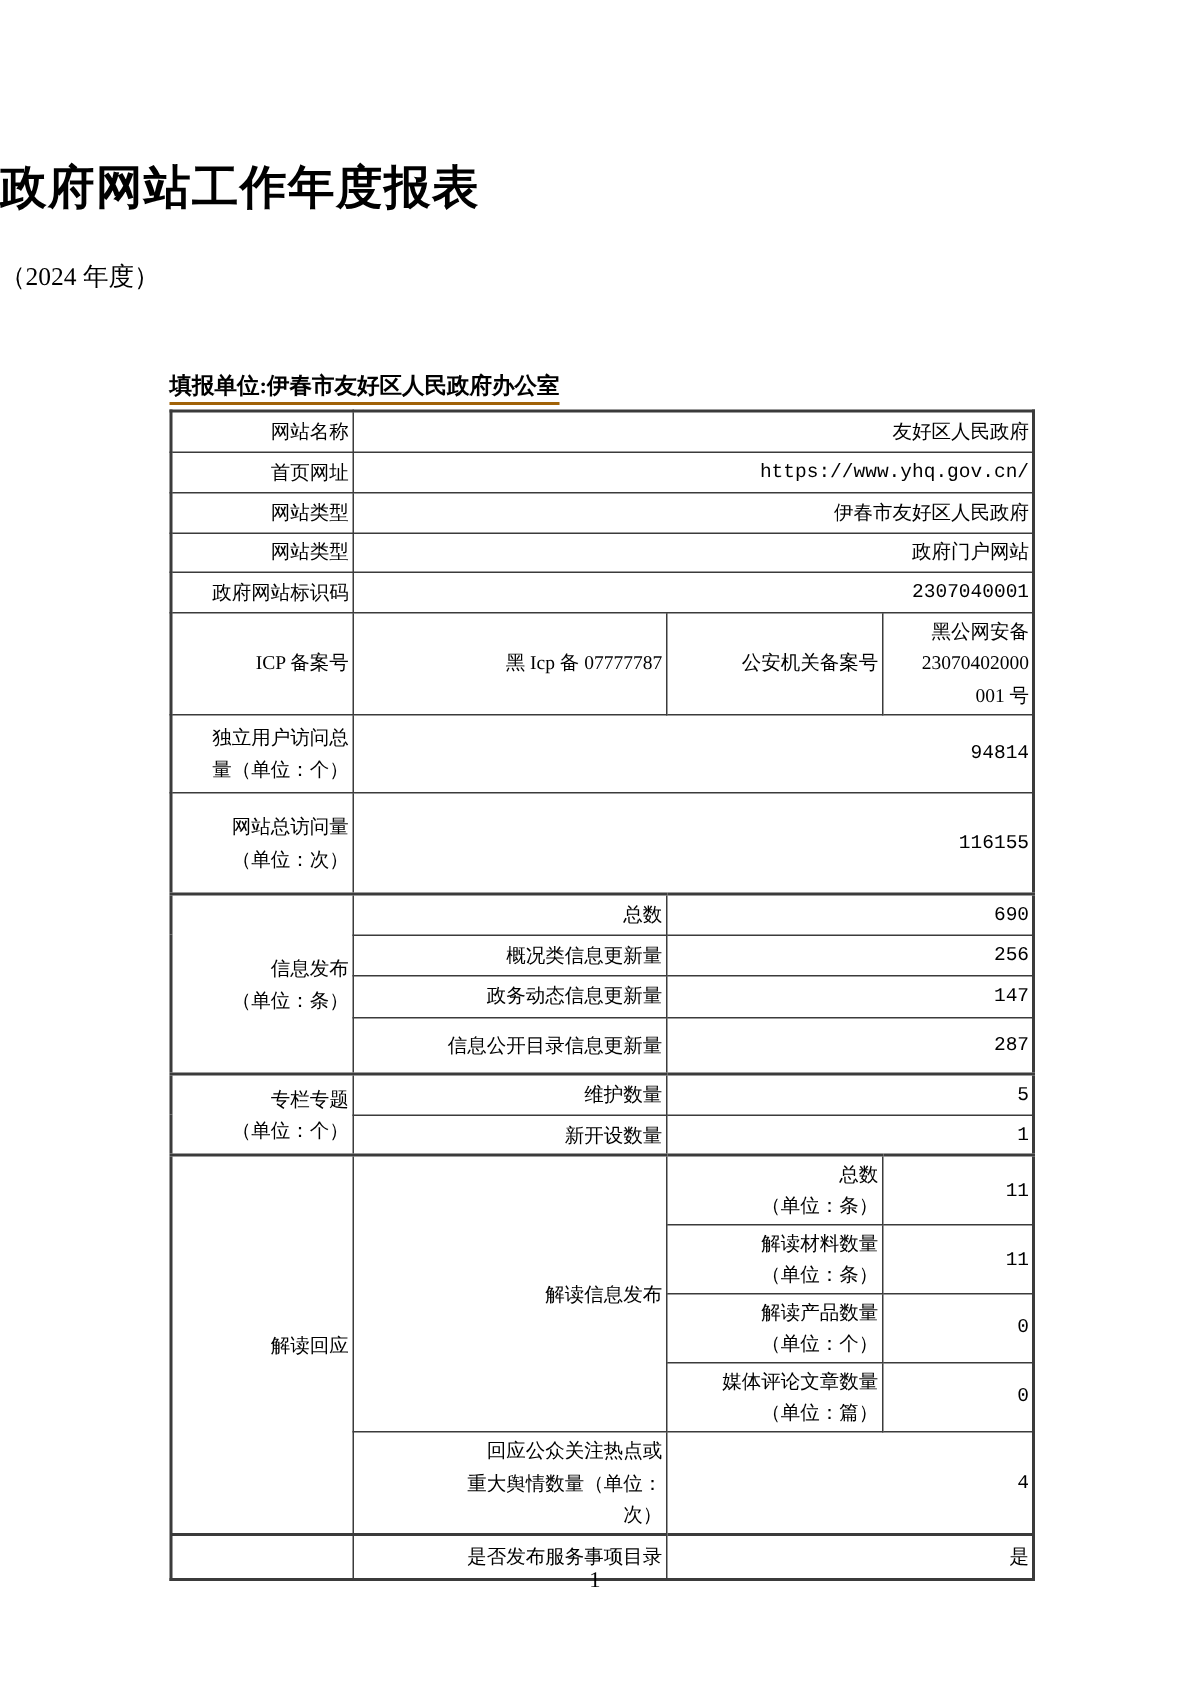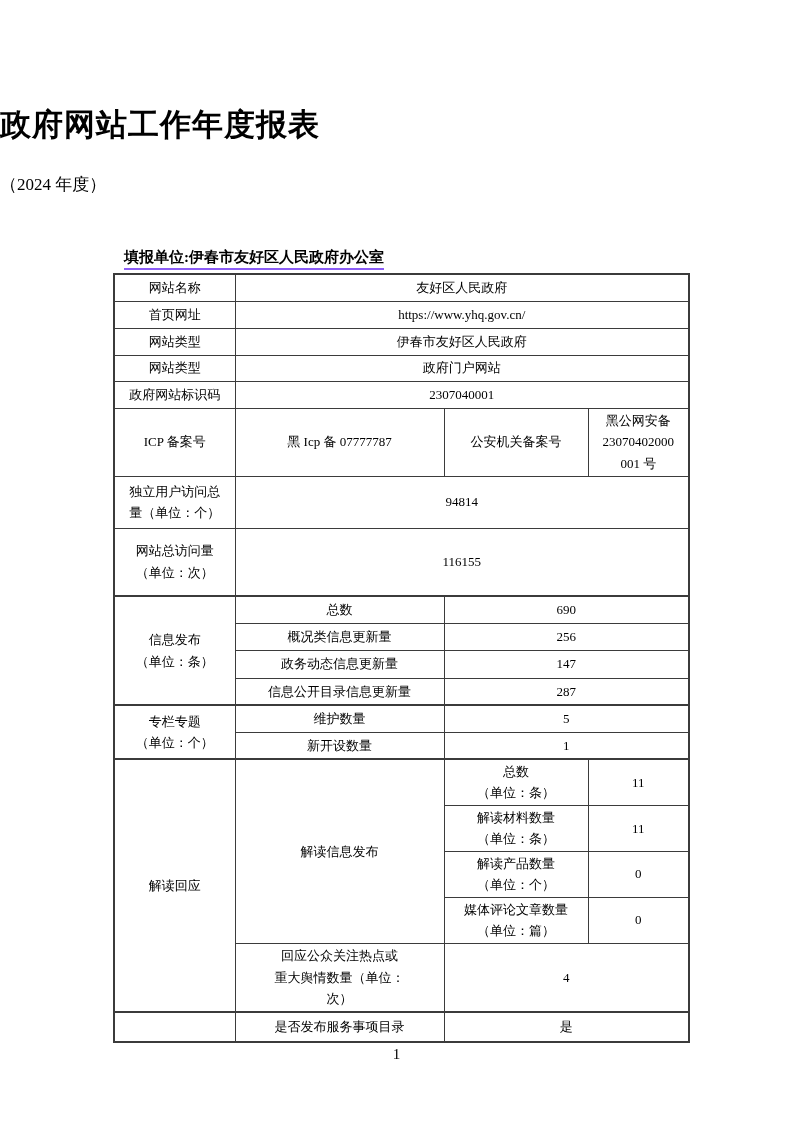--- a/index.html
+++ b/index.html
@@ -23,43 +23,42 @@
     text-align: left;
     font-size: 17px;
   }
   .unit-line {
     margin: 52px 0 0 113px;
     font-size: 15px;
     font-weight: bold;
   }
   .unit-line span {
     display: inline-block;
-    border-bottom: 2px solid #8b5cf6;
+    border-bottom: 2px solid #a16207;
     padding-bottom: 1px;
-    margin-left: 11px;
   }
   table.report {
     margin: 3px 0 0 113px;
     width: 575px;
     border-collapse: collapse;
     table-layout: fixed;
     border: 2px solid #3b3b3b;
   }
   table.report td {
     border: 1px solid #3b3b3b;
-    text-align: center;
+    text-align: right;
     vertical-align: middle;
     font-size: 13px;
     line-height: 1.65;
     padding: 1px 2px;
     overflow: hidden;
   }
   tr.section-top td { border-top-width: 2px; }
   td.pre { white-space: pre-line; }
-  td.mono { font-family: Liberation Serif, serif; font-size: 13px; }
+  td.mono { font-family: Liberation Mono, monospace; font-size: 13px; }
   .page-number {
     position: absolute;
     top: 1046px;
     left: 0; right: 0;
     text-align: center;
     font-size: 15px;
   }
 </style>
 </head>
 <body>
@@ -132,21 +131,21 @@
     <td colspan="2" class="mono">690</td>
   </tr>
   <tr style="height:27px">
     <td>概况类信息更新量</td>
     <td colspan="2" class="mono">256</td>
   </tr>
   <tr style="height:28px">
     <td>政务动态信息更新量</td>
     <td colspan="2" class="mono">147</td>
   </tr>
-  <tr style="height:27px">
+  <tr style="height:38px">
     <td>信息公开目录信息更新量</td>
     <td colspan="2" class="mono">287</td>
   </tr>
 
   <tr class="section-top" style="height:27px">
     <td rowspan="2" class="pre">专栏专题
 （单位：个）</td>
     <td>维护数量</td>
     <td colspan="2" class="mono">5</td>
   </tr>

